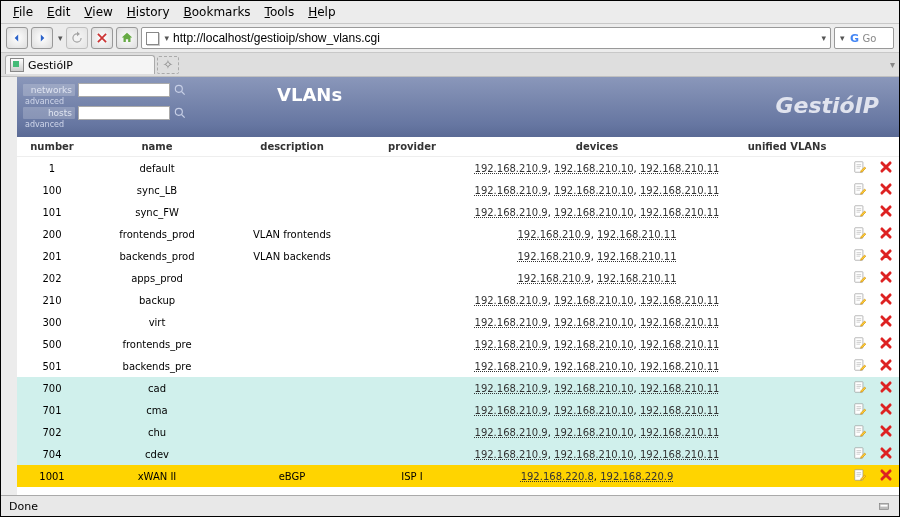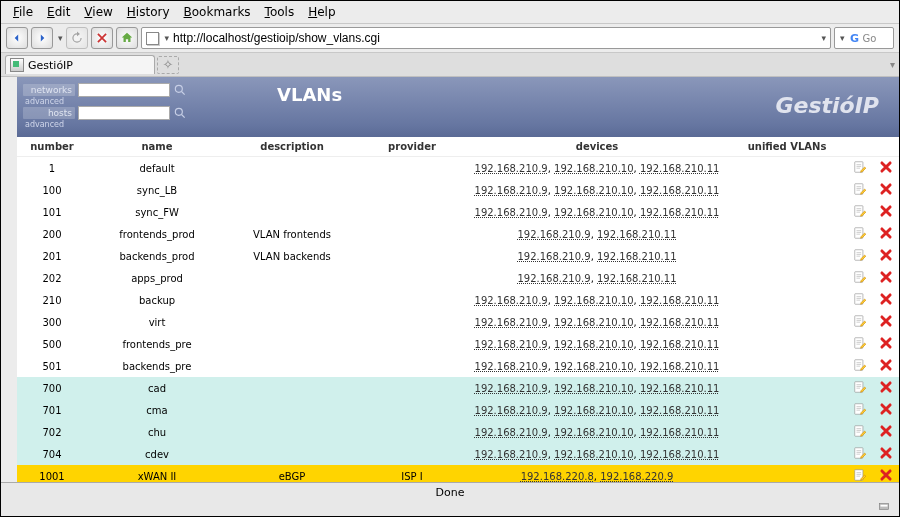--- a/index.html
+++ b/index.html
@@ -38,21 +38,21 @@
   .logo { margin-left:auto; font-size:22px; font-style:italic; color:#e0e3ee; font-weight:bold; align-self:center; }
   table.grid { width:100%; border-collapse:collapse; font-size:10px; }
   table.grid th { text-align:center; font-weight:bold; color:#333; padding:4px 0; border-bottom:1px solid #eee; }
   table.grid td { text-align:center; padding:3px 6px; vertical-align:middle; }
   table.grid td.devices a { color:#333; text-decoration:underline; text-decoration-style:dotted; }
   tr.hl-cyan { background:#d0f0ec; }
   tr.hl-yellow { background:#ffd400; }
   tr.hl-yellow td.devices a { color:#333; }
   td.act { width:20px; }
   .editico svg, .delico svg { width:14px; height:14px; }
-  .statusbar { border-top:1px solid #aaa; background:#e8e8e8; padding:3px 8px; font-size:11px; display:flex; align-items:center;flex-direction:column; }
+  .statusbar { border-top:1px solid #aaa; background:#e8e8e8; padding:3px 8px; font-size:11px; display:flex; align-items:center; }
   .statusicon { margin-left:auto; width:14px; height:14px; }
   .dd { color:#555; font-size:9px; padding-left:2px; }
   .pgicon { width:13px; height:13px; display:inline-block; background:#fff; border:1px solid #888; box-shadow:1px 1px 0 #ccc; position:relative; }
 </style>
 </head>
 <body>
 
 <div class="window">
 
   <div class="menubar" id="menubar">

